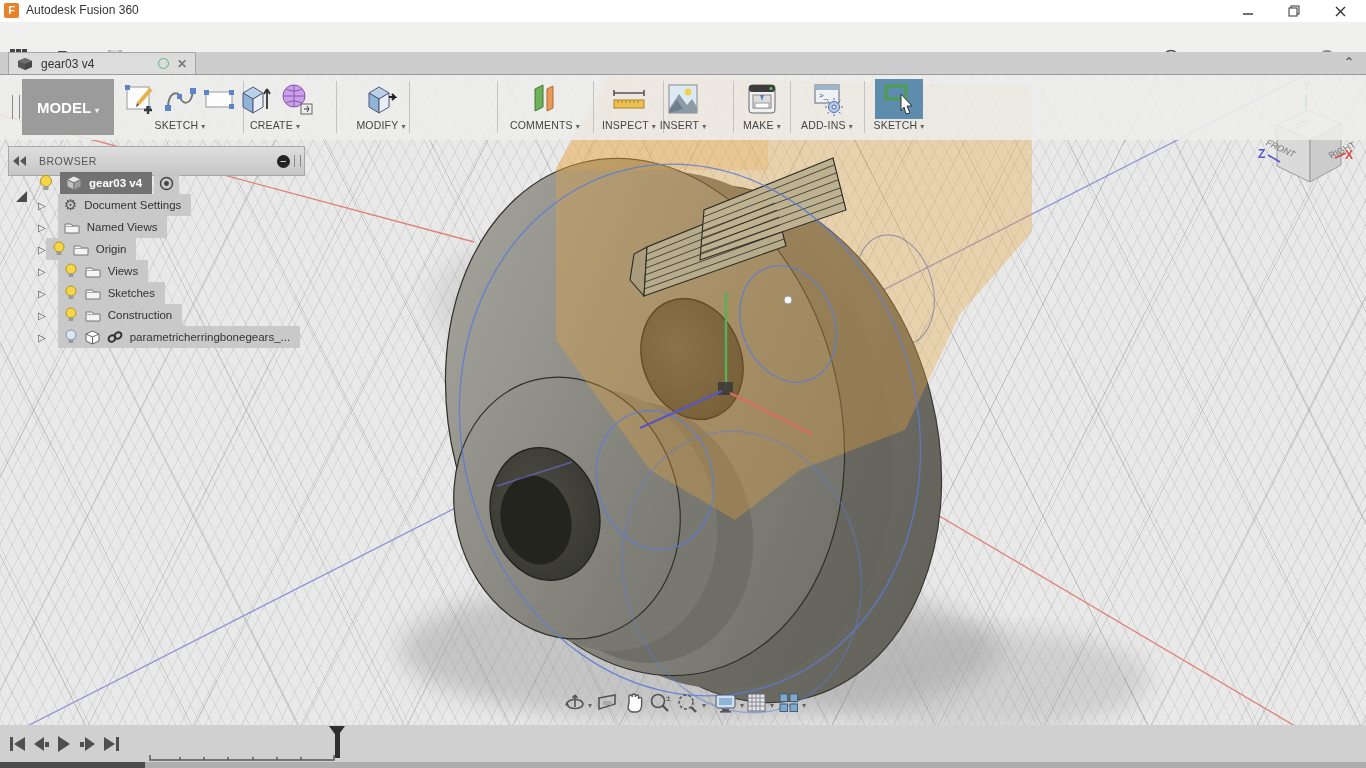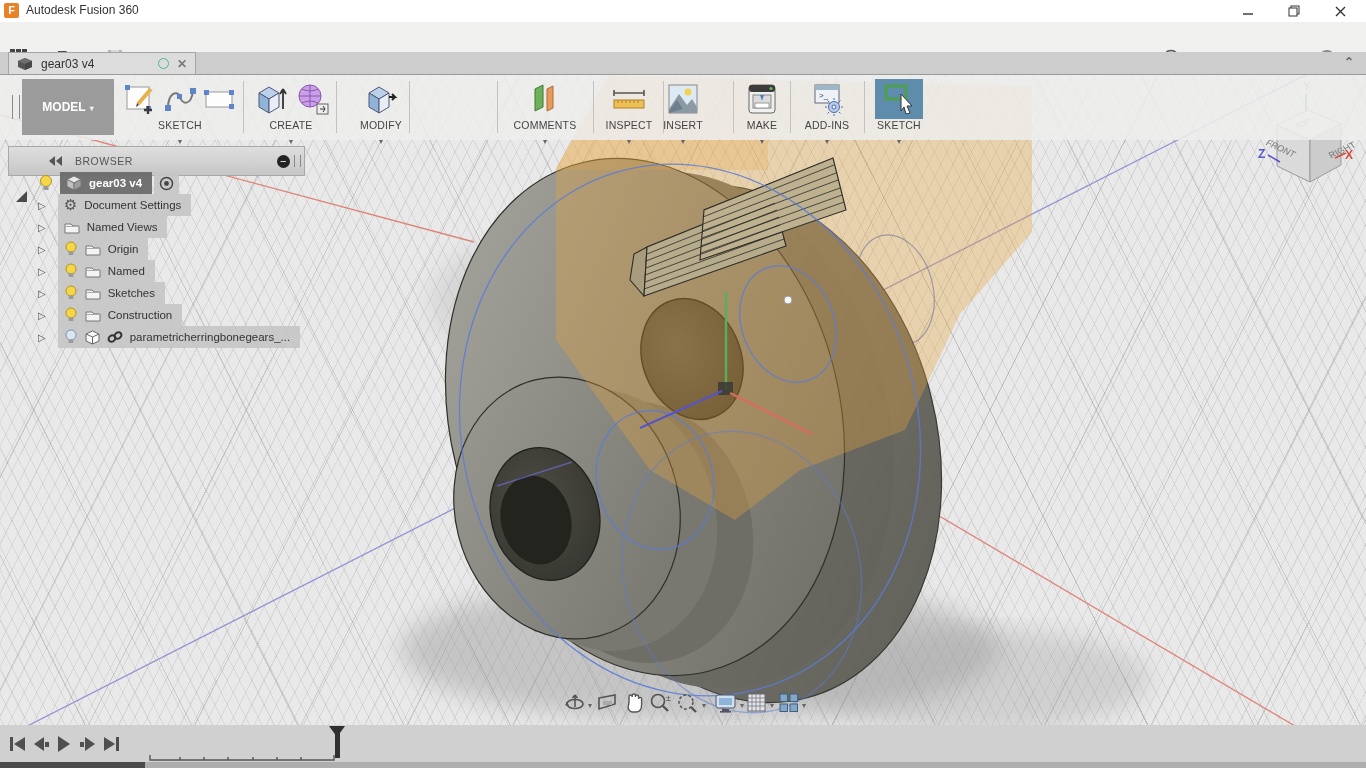--- a/index.html
+++ b/index.html
@@ -25,29 +25,29 @@
   
   #viewport{left:0;top:52px;width:1366px;height:716px;background-color:#e9e9e9;
     background-image:
       repeating-linear-gradient(116.6deg,rgba(120,120,120,.16) 0 1px,transparent 1px 11px),
       repeating-linear-gradient(63.4deg,rgba(120,120,120,.16) 0 1px,transparent 1px 11px),
       repeating-linear-gradient(116.6deg,rgba(90,90,90,.22) 0 1px,transparent 1px 95px),
       repeating-linear-gradient(63.4deg,rgba(90,90,90,.22) 0 1px,transparent 1px 95px);}
   
   #ribbon{left:0;top:75px;width:1366px;height:65px;background:rgba(237,237,236,.88);}
   #workspace-handle{left:12px;top:20px;width:6px;height:24px;border-left:1px solid #8a8a8a;border-right:1px solid #8a8a8a;}
-  #workspace-btn{left:22px;top:4px;width:92px;height:56px;background:#9b9b9b;color:#fff;font-size:12px;font-weight:bold;display:flex;align-items:center;justify-content:center;gap:4px;}
+  #workspace-btn{left:22px;top:4px;width:92px;height:56px;background:#9b9b9b;color:#fff;font-size:15px;font-weight:bold;display:flex;align-items:center;justify-content:center;gap:4px;}
   #workspace-btn .caret::after{color:#eee;}
   .rgroup{top:4px;height:56px;}
   .ricons{display:flex;justify-content:center;gap:5px;height:40px;align-items:center;}
-  .rlabel{text-align:center;font-size:10.5px;color:#444;letter-spacing:.2px;display:flex;justify-content:center;gap:3px;align-items:center;flex-direction:column;}
+  .rlabel{text-align:center;font-size:10.5px;color:#444;letter-spacing:.2px;display:flex;justify-content:center;gap:3px;align-items:center;}
   .rsep{top:6px;width:1px;height:52px;background:#c2c2c2;}
   .selwrap{width:48px;height:40px;background:#5e8cad;display:flex;align-items:center;justify-content:center;}
   
-  .panelhead{height:30px;background:linear-gradient(#dedede,#c6c6c6);border:1px solid #a8a8a8;box-sizing:border-box;display:flex;align-items:center;font-size:10.5px;color:#555;letter-spacing:.5px;padding-left:36px;}
+  .panelhead{height:30px;background:linear-gradient(#dedede,#c6c6c6);border:1px solid #a8a8a8;box-sizing:border-box;display:flex;align-items:center;font-size:10.5px;color:#555;letter-spacing:.5px;}
   #browser-head{left:8px;top:146px;width:297px;}
   #comments-head{left:8px;top:692px;width:297px;}
   .ph-title{flex:1;}
   .circbtn{width:13px;height:13px;border-radius:50%;background:#222;color:#fff;font-size:11px;line-height:12px;text-align:center;margin-right:4px;}
   .grip{width:5px;height:12px;border-left:1px solid #888;border-right:1px solid #888;margin-right:3px;}
   .brow{height:22px;display:flex;align-items:center;}
   .pill{background:rgba(198,198,198,.92);height:22px;display:flex;align-items:center;gap:7px;padding:0 10px 0 6px;font-size:11.5px;color:#333;}
   .pill-root{background:rgba(108,108,108,.95);color:#fff;font-weight:bold;}
   .tri-open{width:0;height:0;border-left:11px solid transparent;border-bottom:11px solid #4a4a4a;}
   .tri-closed{color:#555;font-size:10px;}
@@ -304,21 +304,21 @@
             <rect x="27" y="22" width="5" height="5" fill="#5f83c8"></rect>
           </svg>
       </div>
       <div class="rlabel">
           <span>SKETCH</span>
           <span class="caret"></span>
         </div>
     </div>
     <div class="rsep abs" style="left:243px"></div>
 
-    <div class="rgroup abs" style="left:248px;width:86px">
+    <div class="rgroup abs" style="left:232px;width:86px">
       <div class="ricons">
         <svg width="36" height="36">
             <polygon points="6,12 16,6 26,12 16,18" fill="#b9d2ea" stroke="#557"></polygon>
             <polygon points="6,12 16,18 16,32 6,26" fill="#8fb4d8" stroke="#557"></polygon>
             <polygon points="16,18 26,12 26,26 16,32" fill="#e8eef5" stroke="#557"></polygon>
             <path d="M30,28 V8 M30,8 l-3,5 M30,8 l3,5" stroke="#333" stroke-width="1.8" fill="none"></path>
           </svg>
         <svg width="36" height="36">
             <circle cx="16" cy="15" r="11" fill="#c9a0e8" stroke="#8a55b0"></circle>
             <path d="M5,15 H27 M16,4 V26 M8,8 Q16,12 24,8 M8,22 Q16,18 24,22" stroke="#8a55b0" fill="none"></path>
@@ -498,21 +498,21 @@
         <svg width="16" height="13">
             <path d="M1,3 h6 l2,2 h6 v7 h-14 z" fill="#f4f4f4" stroke="#777"></path>
             <path d="M1,5.5 h14" stroke="#aaa"></path>
           </svg>
         <span>Named Views</span>
         </span>
     </div>
 
     <div class="brow">
       <span class="tri-closed" style="margin-left:30px">▷</span>
-      <span class="pill" style="margin-left:12px">
+      <span class="pill" style="">
         <svg width="14" height="16">
             <circle cx="7" cy="6" r="5" fill="#f6d649" stroke="#b1951f"></circle>
             <rect x="4.7" y="10.5" width="4.6" height="3.5" fill="#9a9a9a"></rect>
           </svg>
         <svg width="16" height="13">
             <path d="M1,3 h6 l2,2 h6 v7 h-14 z" fill="#f4f4f4" stroke="#777"></path>
             <path d="M1,5.5 h14" stroke="#aaa"></path>
           </svg>
         <span>Origin</span>
         </span>
@@ -521,21 +521,21 @@
       <span class="tri-closed" style="margin-left:30px">▷</span>
       <span class="pill" style="margin-left:12px">
         <svg width="14" height="16">
             <circle cx="7" cy="6" r="5" fill="#f6d649" stroke="#b1951f"></circle>
             <rect x="4.7" y="10.5" width="4.6" height="3.5" fill="#9a9a9a"></rect>
           </svg>
         <svg width="16" height="13">
             <path d="M1,3 h6 l2,2 h6 v7 h-14 z" fill="#f4f4f4" stroke="#777"></path>
             <path d="M1,5.5 h14" stroke="#aaa"></path>
           </svg>
-        <span>Named</span>
+        <span>Views</span>
         </span>
     </div>
     <div class="brow">
       <span class="tri-closed" style="margin-left:30px">▷</span>
       <span class="pill" style="margin-left:12px">
         <svg width="14" height="16">
             <circle cx="7" cy="6" r="5" fill="#f6d649" stroke="#b1951f"></circle>
             <rect x="4.7" y="10.5" width="4.6" height="3.5" fill="#9a9a9a"></rect>
           </svg>
         <svg width="16" height="13">

